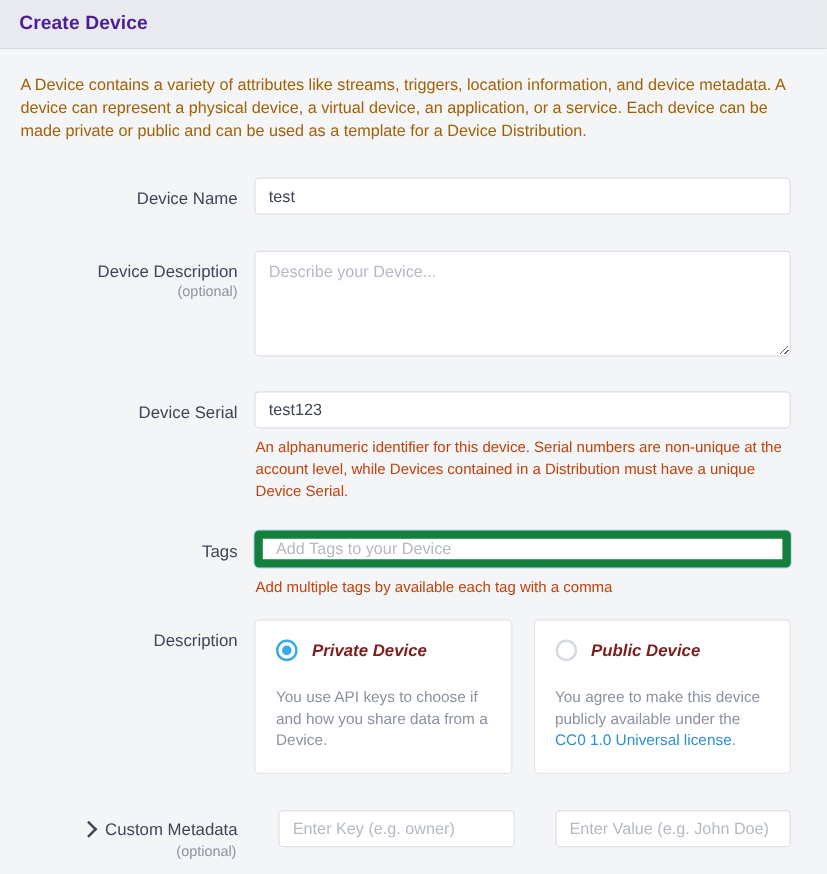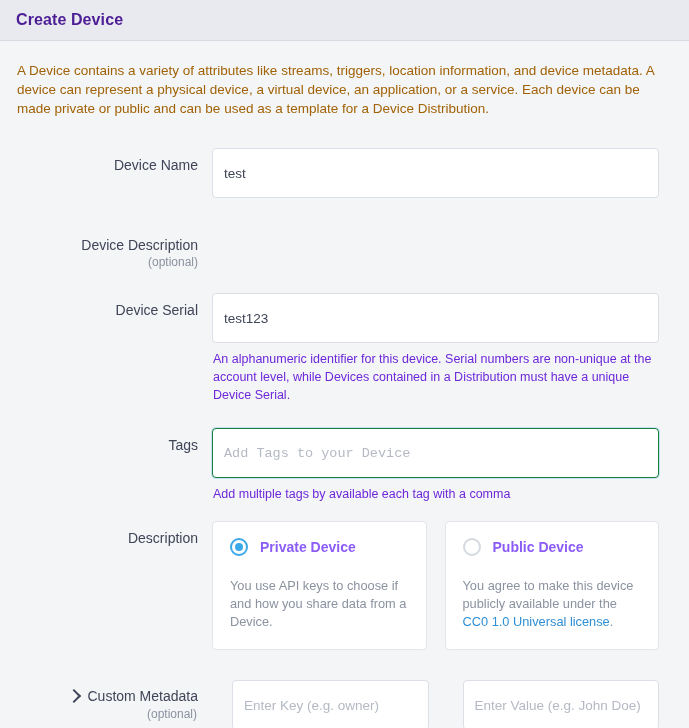--- a/index.html
+++ b/index.html
@@ -72,55 +72,54 @@
     margin-top: 2px;
   }
   .field-col {
     flex: 1;
   }
 
   
   .txt {
     width: 100%;
     box-sizing: border-box;
-    height: 50px;
+    height: 31px;
     border: 1px solid #dcdfe6;
     border-radius: 4px;
     background: #ffffff;
     font-family: "Liberation Sans", sans-serif;
     font-size: 13.5px;
     color: #3f4557;
     padding: 0 11px;
     outline: none;
   }
   .txt::placeholder { color: #b4b9c4; }
   .txt.focused {
-    border: 1px solid #15803d;
+    border: 7px solid #15803d;
     box-shadow: 0 0 0 1px rgba(59,169,232,.25);
     caret-color: #3f4557;
-    font-family: Liberation Mono, monospace;
   }
   .ta {
     width: 100%;
     box-sizing: border-box;
     height: 88px;
     border: 1px solid #dcdfe6;
     border-radius: 4px;
     background: #ffffff;
     font-family: "Liberation Sans", sans-serif;
     font-size: 13.5px;
     color: #3f4557;
     padding: 9px 11px;
     outline: none;
     resize: vertical;
   }
   .ta::placeholder { color: #b4b9c4; }
 
   .help {
-    color: #6d28d9;
+    color: #c2410c;
     font-size: 12.5px;
     line-height: 18px;
     margin-top: 7px;
     padding-left: 1px;
   }
 
   .gap-lg { height: 30px; }
   .gap-md { height: 24px; }
   .gap-sm { height: 18px; }
 
@@ -162,22 +161,23 @@
     width: 8px; height: 8px;
     border-radius: 50%;
     background: #3ba9e8;
   }
   .radio.off {
     border: 2px solid #d5d9e0;
     background: #ffffff;
   }
   .card-title {
     font-size: 14px;
-    color: #8b5cf6;
+    color: #7f1d1d;
     font-weight: 600;
+    font-style: italic;
   }
   .card-desc {
     margin-top: 21px;
     color: #8b92a0;
     font-size: 12.8px;
     line-height: 18px;
   }
   .card-desc a {
     color: #2d8fd5;
     text-decoration: none;
@@ -243,20 +243,23 @@
     </div>
   </div>
 
   <div class="gap-lg"></div>
 
   <div class="form-row">
     <div class="label-col">
       <span>Device Description</span>
       <span class="optional">(optional)</span>
     </div>
+    <div class="field-col">
+      <textarea class="ta" placeholder="Describe your Device..." style=""></textarea>
+    </div>
   </div>
 
   <div class="gap-md"></div>
 
   <div class="form-row">
     <div class="label-col">Device Serial</div>
     <div class="field-col">
       <input class="txt" type="text" value="test123" style="">
       <div class="help">An alphanumeric identifier for this device. Serial numbers are non-unique at the account level, while Devices contained in a Distribution must have a unique Device Serial.</div>
     </div>

